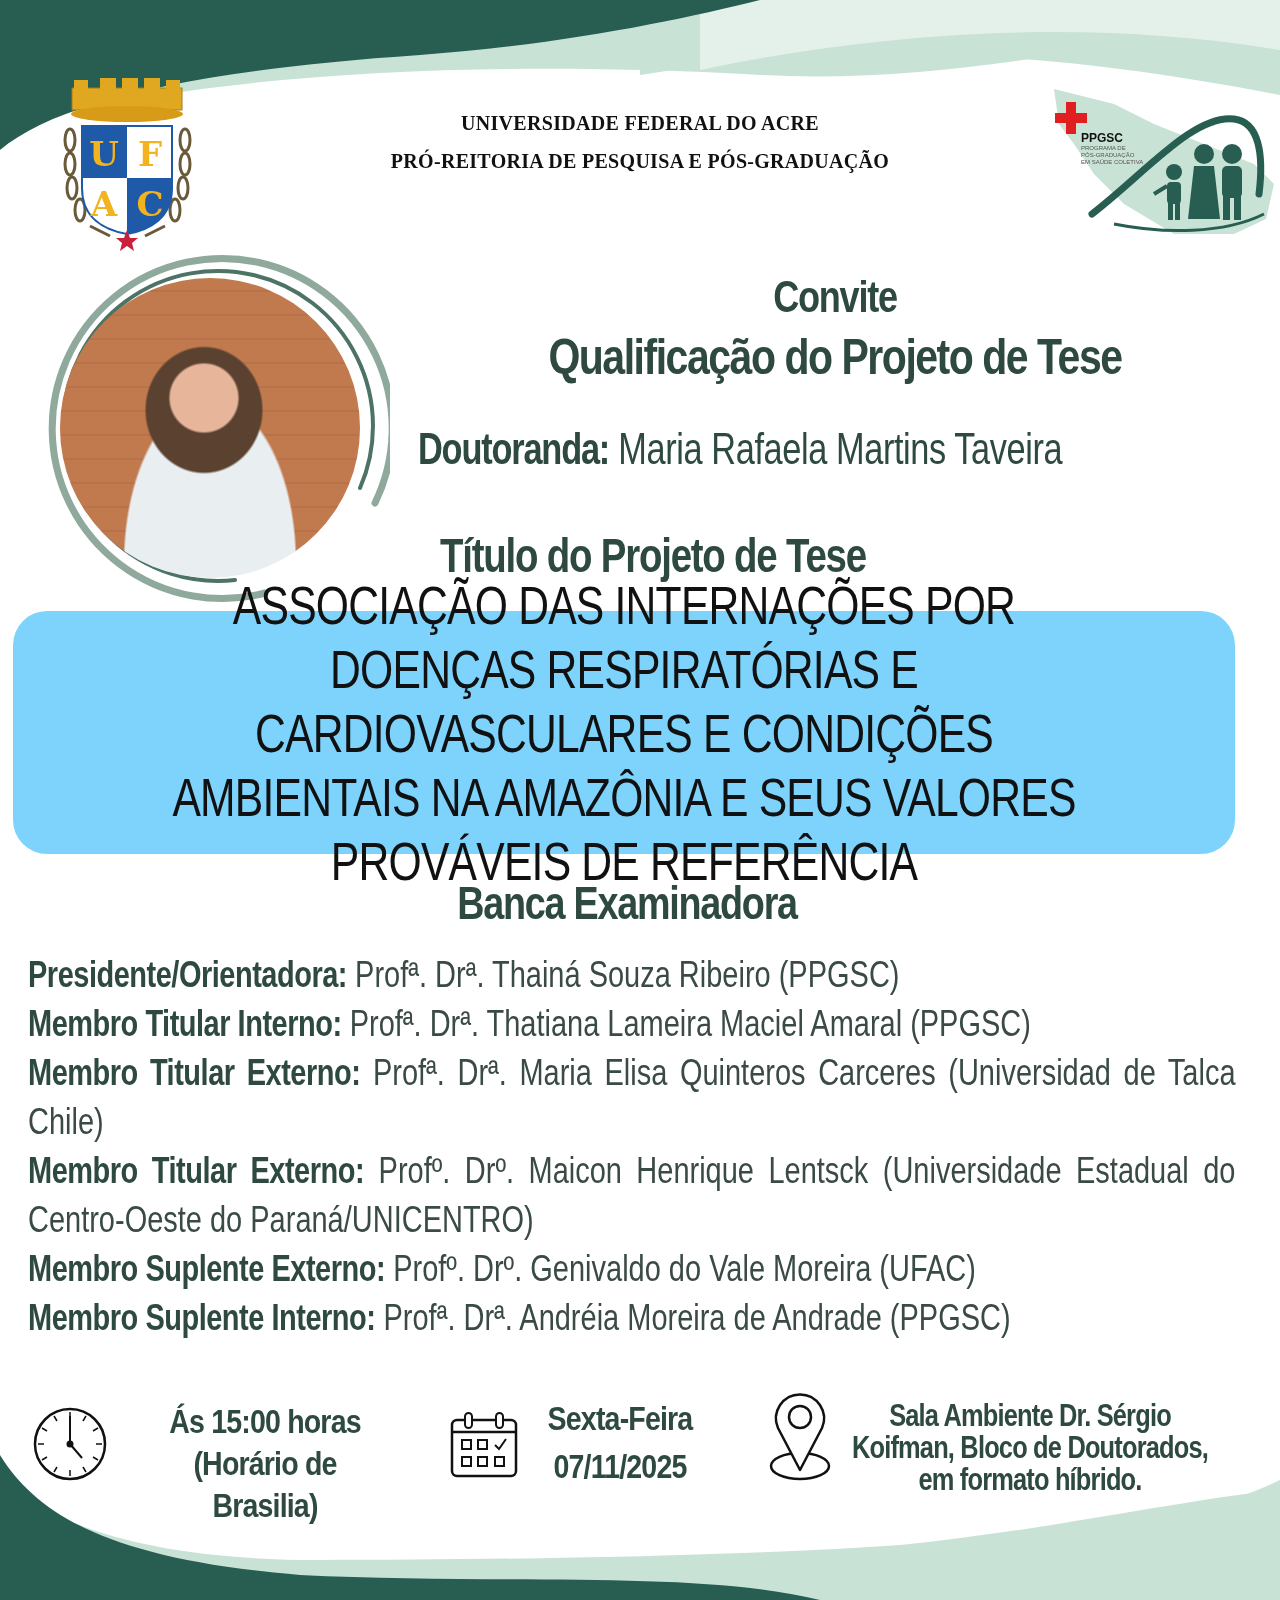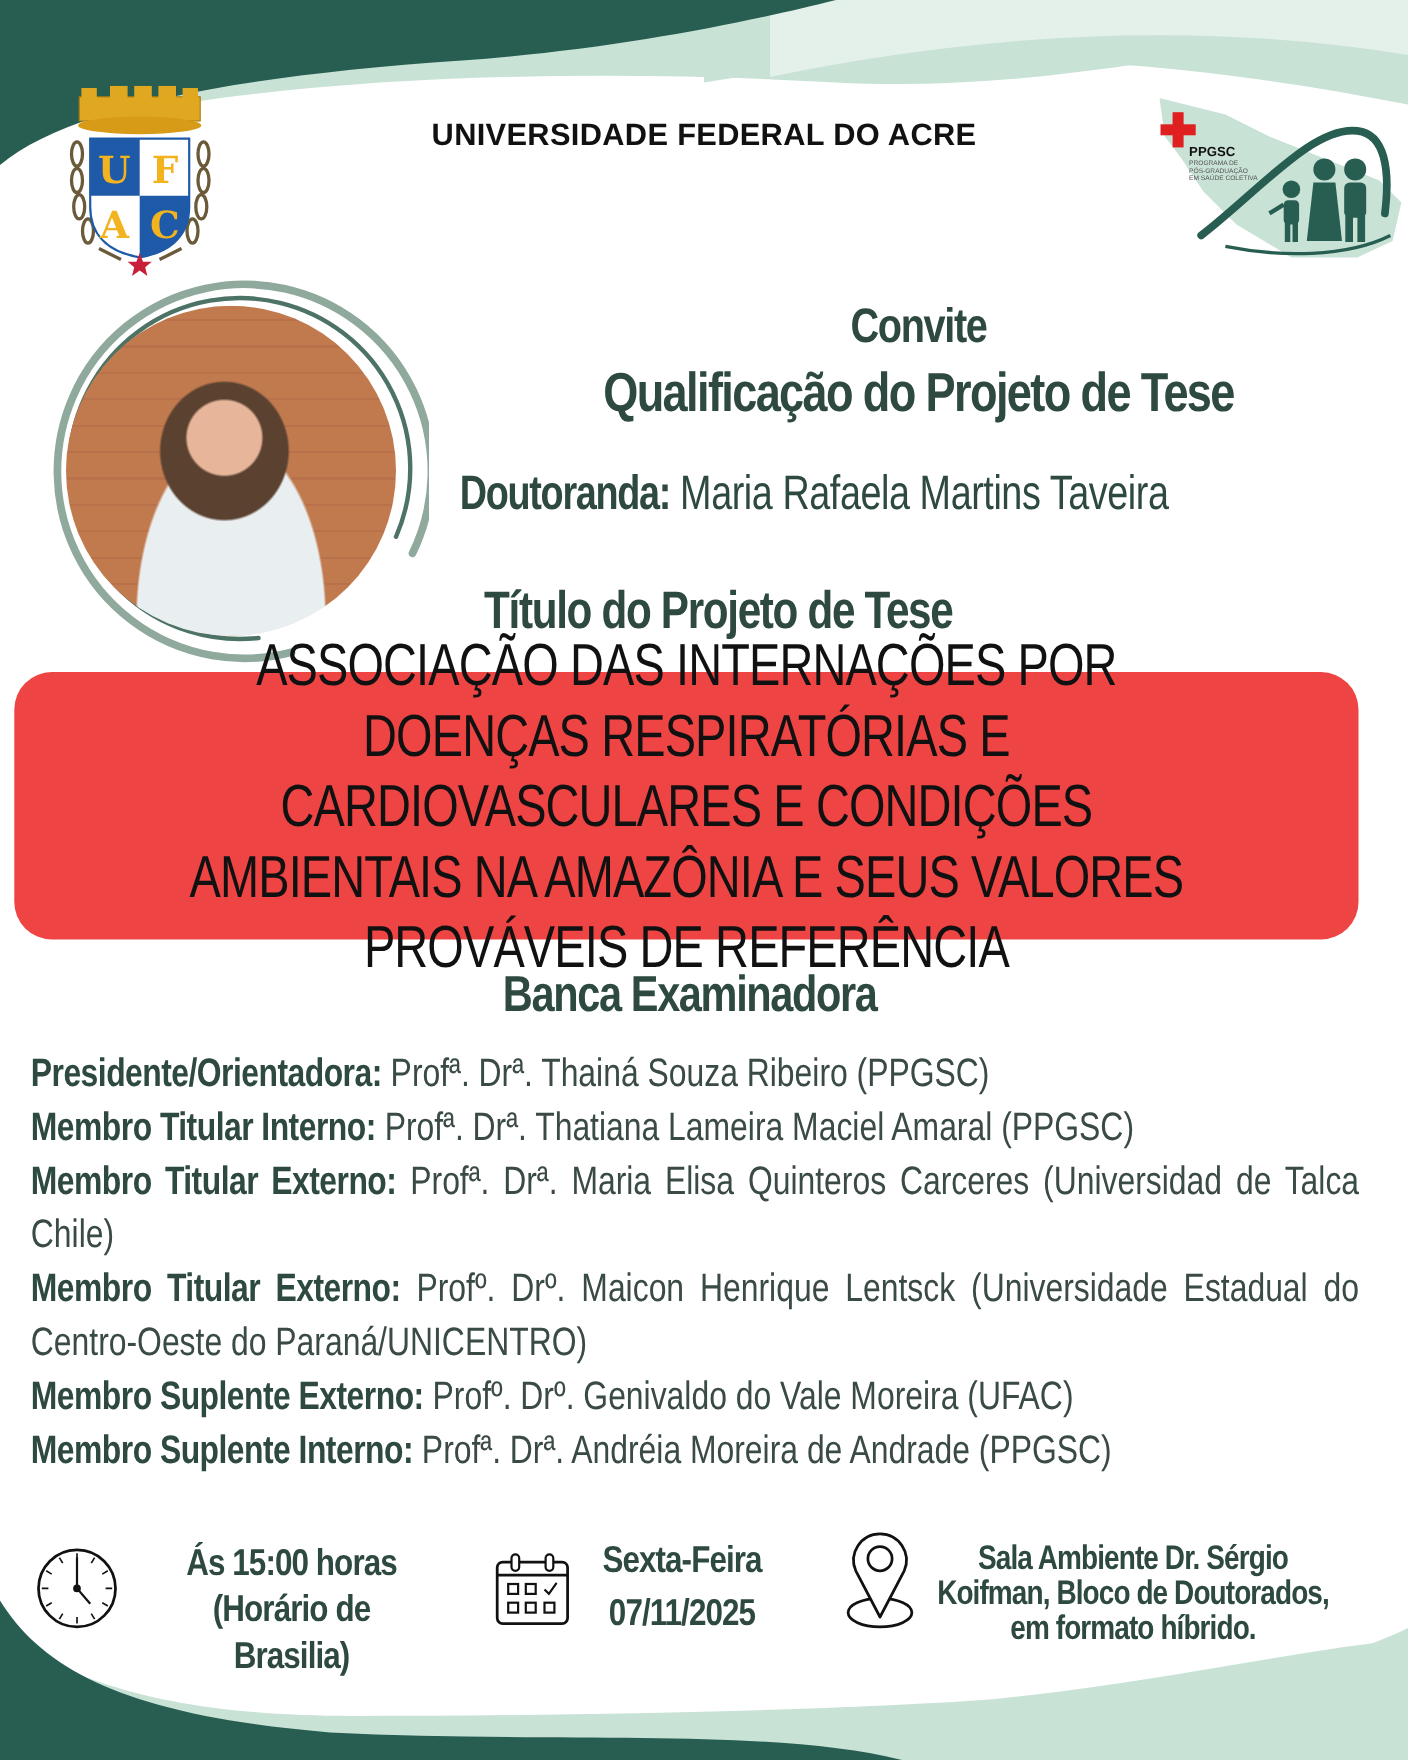--- a/index.html
+++ b/index.html
@@ -4,21 +4,21 @@
   <style>
     * { margin: 0; padding: 0; box-sizing: border-box; }
     html, body { width: 1280px; height: 1600px; background: #ffffff; overflow: hidden; }
     body { position: relative; font-family: "Liberation Sans", sans-serif; color: #2d4a40; }
 
     .bg-waves { position: absolute; left: 0; top: 0; width: 1280px; height: 1600px; z-index: 0; }
 
     
     .ufac-crest { position: absolute; left: 60px; top: 78px; width: 135px; height: 175px; z-index: 2; }
     .header-text { position: absolute; left: 220px; top: 104px; width: 840px; text-align: center; z-index: 2; }
-    .header-line { font-family: Liberation Sans, sans-serif; font-weight: bold; font-size: 28px; line-height: 38px; color: #111; letter-spacing: 0.3px; }
+    .header-line { font-family: Liberation Serif, serif; font-weight: bold; font-size: 20px; line-height: 38px; color: #111; letter-spacing: 0.3px; }
     .ppgsc-logo { position: absolute; left: 1054px; top: 84px; width: 240px; height: 160px; z-index: 2; }
 
     
     .photo-wrap { position: absolute; left: 30px; top: 248px; width: 360px; height: 360px; z-index: 2; }
     .photo { position: absolute; left: 30px; top: 30px; width: 300px; height: 300px; border-radius: 50%; overflow: hidden;
              background: radial-gradient(circle at 48% 40%, #e6b59a 0 14%, transparent 15%),
                          radial-gradient(ellipse at 48% 44%, #5a4130 0 26%, transparent 27%),
                          radial-gradient(ellipse at 50% 95%, #e9eef0 0 40%, transparent 41%),
                          repeating-linear-gradient(0deg, #c17a4e 0 22px, #b8714a 22px 24px),
                          #c17a4e; }
@@ -27,21 +27,21 @@
     
     .title-block { position: absolute; left: 420px; top: 272px; width: 820px; z-index: 2; }
     .convite { font-family: "Liberation Sans", sans-serif; font-weight: bold; font-size: 44px; color: #2e4a40; text-align: center; letter-spacing: -1.5px; transform: scaleX(0.82); margin-left: 10px; }
     .qualificacao { font-family: "Liberation Sans", sans-serif; font-weight: bold; font-size: 50px; color: #2e4a40; text-align: center; letter-spacing: -1.8px; transform: scaleX(0.82); margin-top: 6px; margin-left: 10px; }
     .doutoranda { position: absolute; left: 418px; top: 424px; font-size: 44px; color: #2e4a40; white-space: nowrap; transform-origin: left center; transform: scaleX(0.78); z-index: 2; letter-spacing: -0.5px; }
     .doutoranda b { font-weight: bold; letter-spacing: -1.5px; }
     .doutoranda .name { font-weight: normal; }
     .titulo-label { position: absolute; left: 440px; top: 528px; font-weight: bold; font-size: 48px; color: #2e4a40; white-space: nowrap; transform-origin: left center; transform: scaleX(0.8); letter-spacing: -1.5px; z-index: 2; }
 
     
-    .thesis-box { position: absolute; left: 13px; top: 611px; width: 1222px; height: 243px; background: #ef4444; border-radius: 34px; z-index: 2; display: flex; align-items: center; justify-content: center; }
+    .thesis-box { position: absolute; left: 13px; top: 611px; width: 1222px; height: 243px; background: #7dd3fc; border-radius: 34px; z-index: 2; display: flex; align-items: center; justify-content: center; }
     .thesis-text { font-family: "Liberation Sans", sans-serif; font-size: 54px; line-height: 64px; color: #111; text-align: center; width: 1500px; transform: scaleX(0.79); letter-spacing: -1px; }
 
     
     .banca-title { position: absolute; left: 0; top: 876px; width: 1254px; text-align: center; font-weight: bold; font-size: 46px; color: #2e4a40; letter-spacing: -1.5px; transform: scaleX(0.82); z-index: 2; }
     .banca-list { position: absolute; left: 28px; top: 950px; width: 1500px; transform-origin: left top; transform: scaleX(0.805); z-index: 2; }
     .member { font-size: 36px; line-height: 49px; color: #3a4a44; }
     .member .role { font-weight: bold; color: #2e4a40; letter-spacing: -0.6px; }
     .member.justify { text-align: justify; text-align-last: left; width: 1500px; }
 
     
@@ -101,20 +101,21 @@
     <text x="90" y="88" font-family="DejaVu Serif, serif" font-weight="bold" font-size="34" fill="#f2b31e" text-anchor="middle">F</text>
     <text x="44" y="138" font-family="DejaVu Serif, serif" font-weight="bold" font-size="34" fill="#f2b31e" text-anchor="middle">A</text>
     <text x="90" y="138" font-family="DejaVu Serif, serif" font-weight="bold" font-size="34" fill="#f2b31e" text-anchor="middle">C</text>
 
     <polygon points="67,152 70,160 78,160 72,165 74,173 67,168 60,173 62,165 56,160 64,160" fill="#c8203a"></polygon>
   </svg>
 </div>
 
 <div class="header-text">
   <div class="header-line">UNIVERSIDADE FEDERAL DO ACRE</div>
+  <div class="header-line">PRÓ-REITORIA DE PESQUISA E PÓS-GRADUAÇÃO</div>
 </div>
 
 <div class="ppgsc-logo">
   <svg width="240" height="160" viewBox="0 0 240 160" xmlns="http://www.w3.org/2000/svg">
 
     <path d="M0 5 L60 20 L100 40 L150 60 L200 80 L220 100 L212 135 L180 150 L120 150 L70 120 L40 90 L20 60 L5 40 Z" fill="#c9e2d6"></path>
 
     <rect x="12" y="18" width="10" height="32" fill="#e02020"></rect>
     <rect x="1" y="29" width="32" height="10" fill="#e02020"></rect>
     <text x="27" y="58" font-family="Liberation Sans, sans-serif" font-weight="bold" font-size="12" fill="#111">PPGSC</text>

